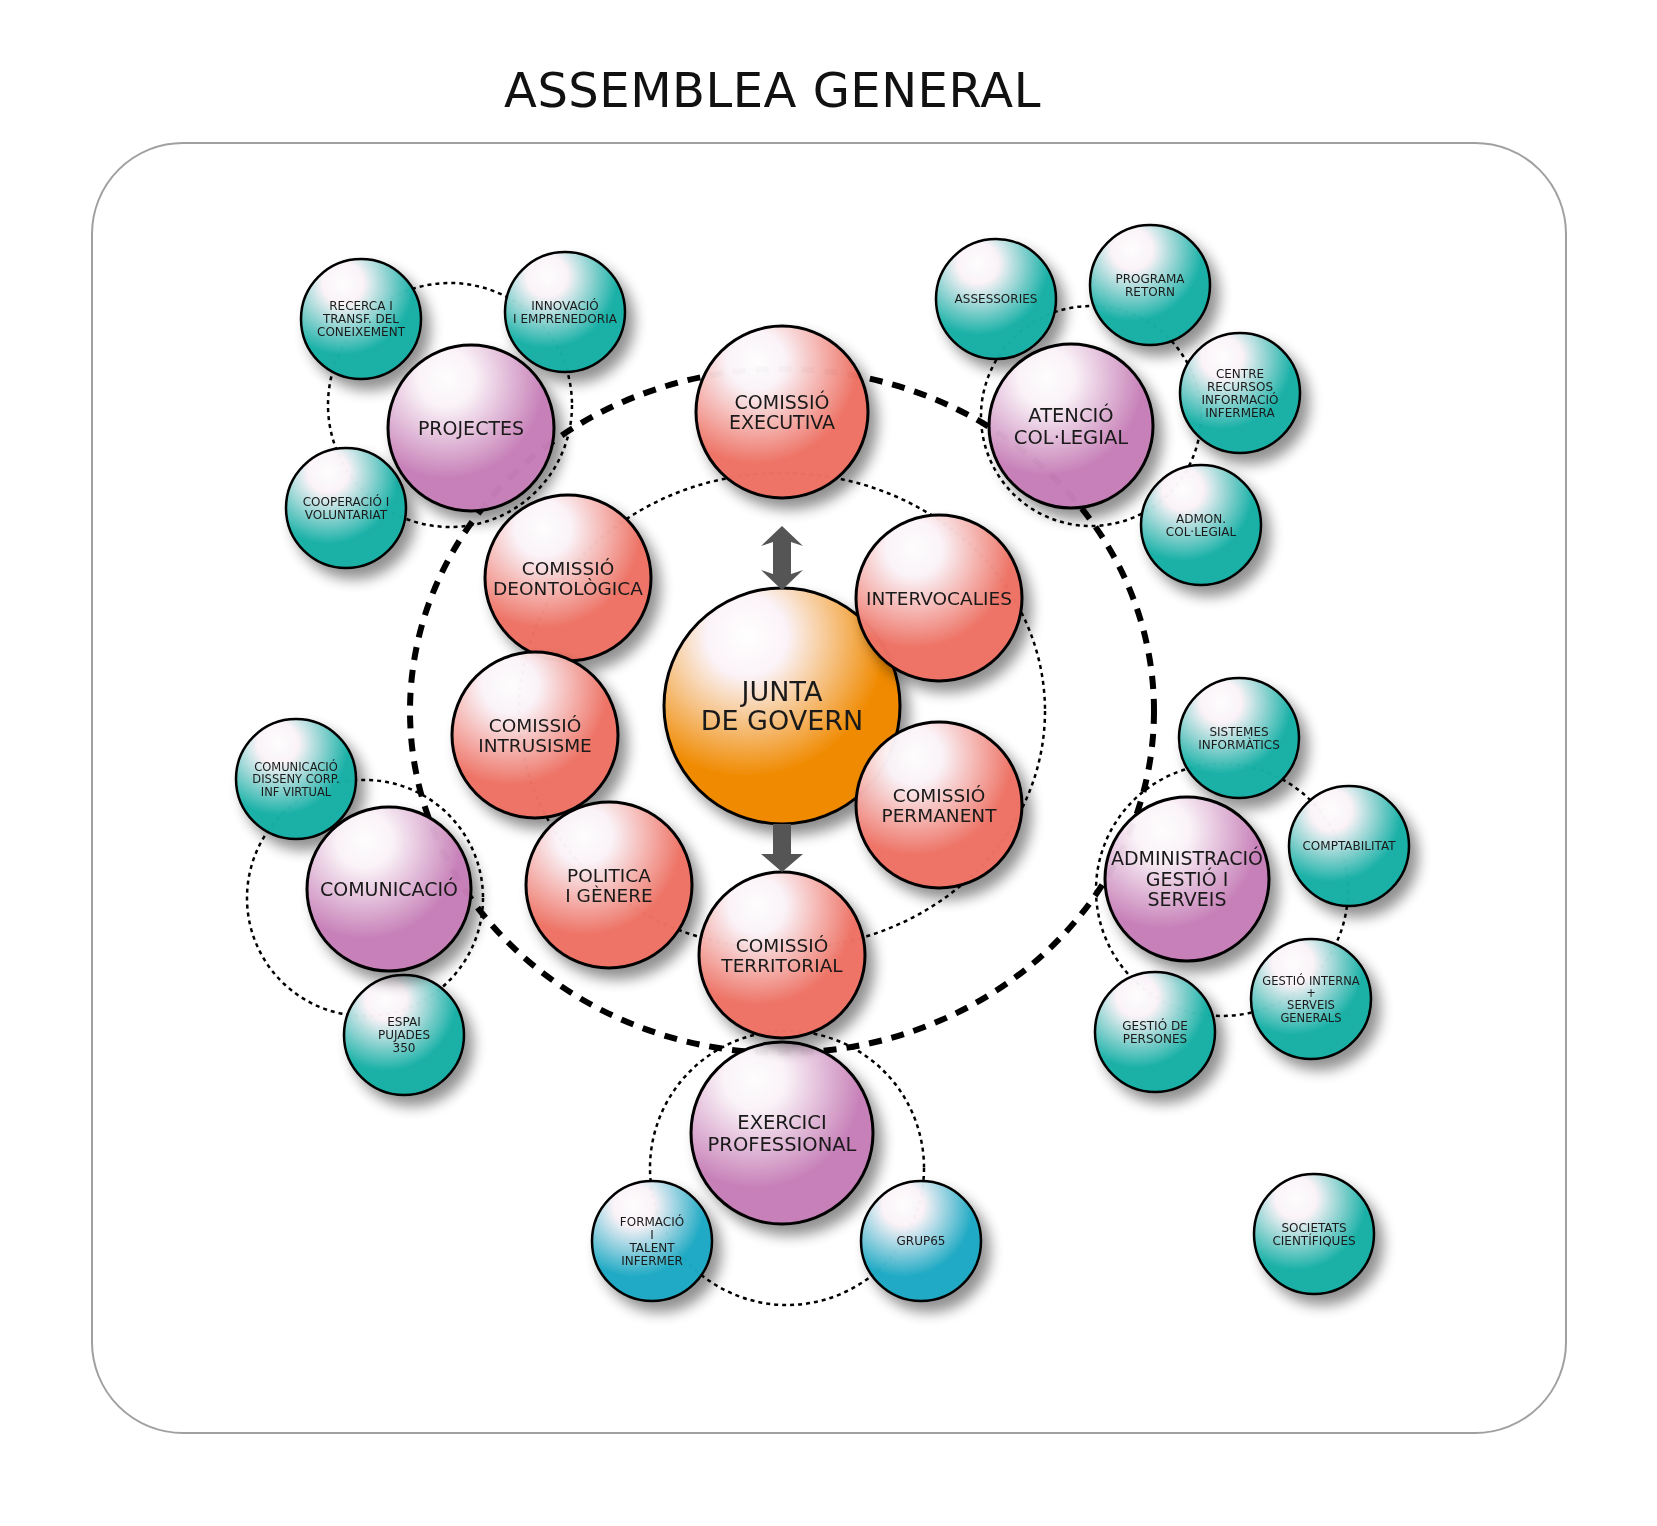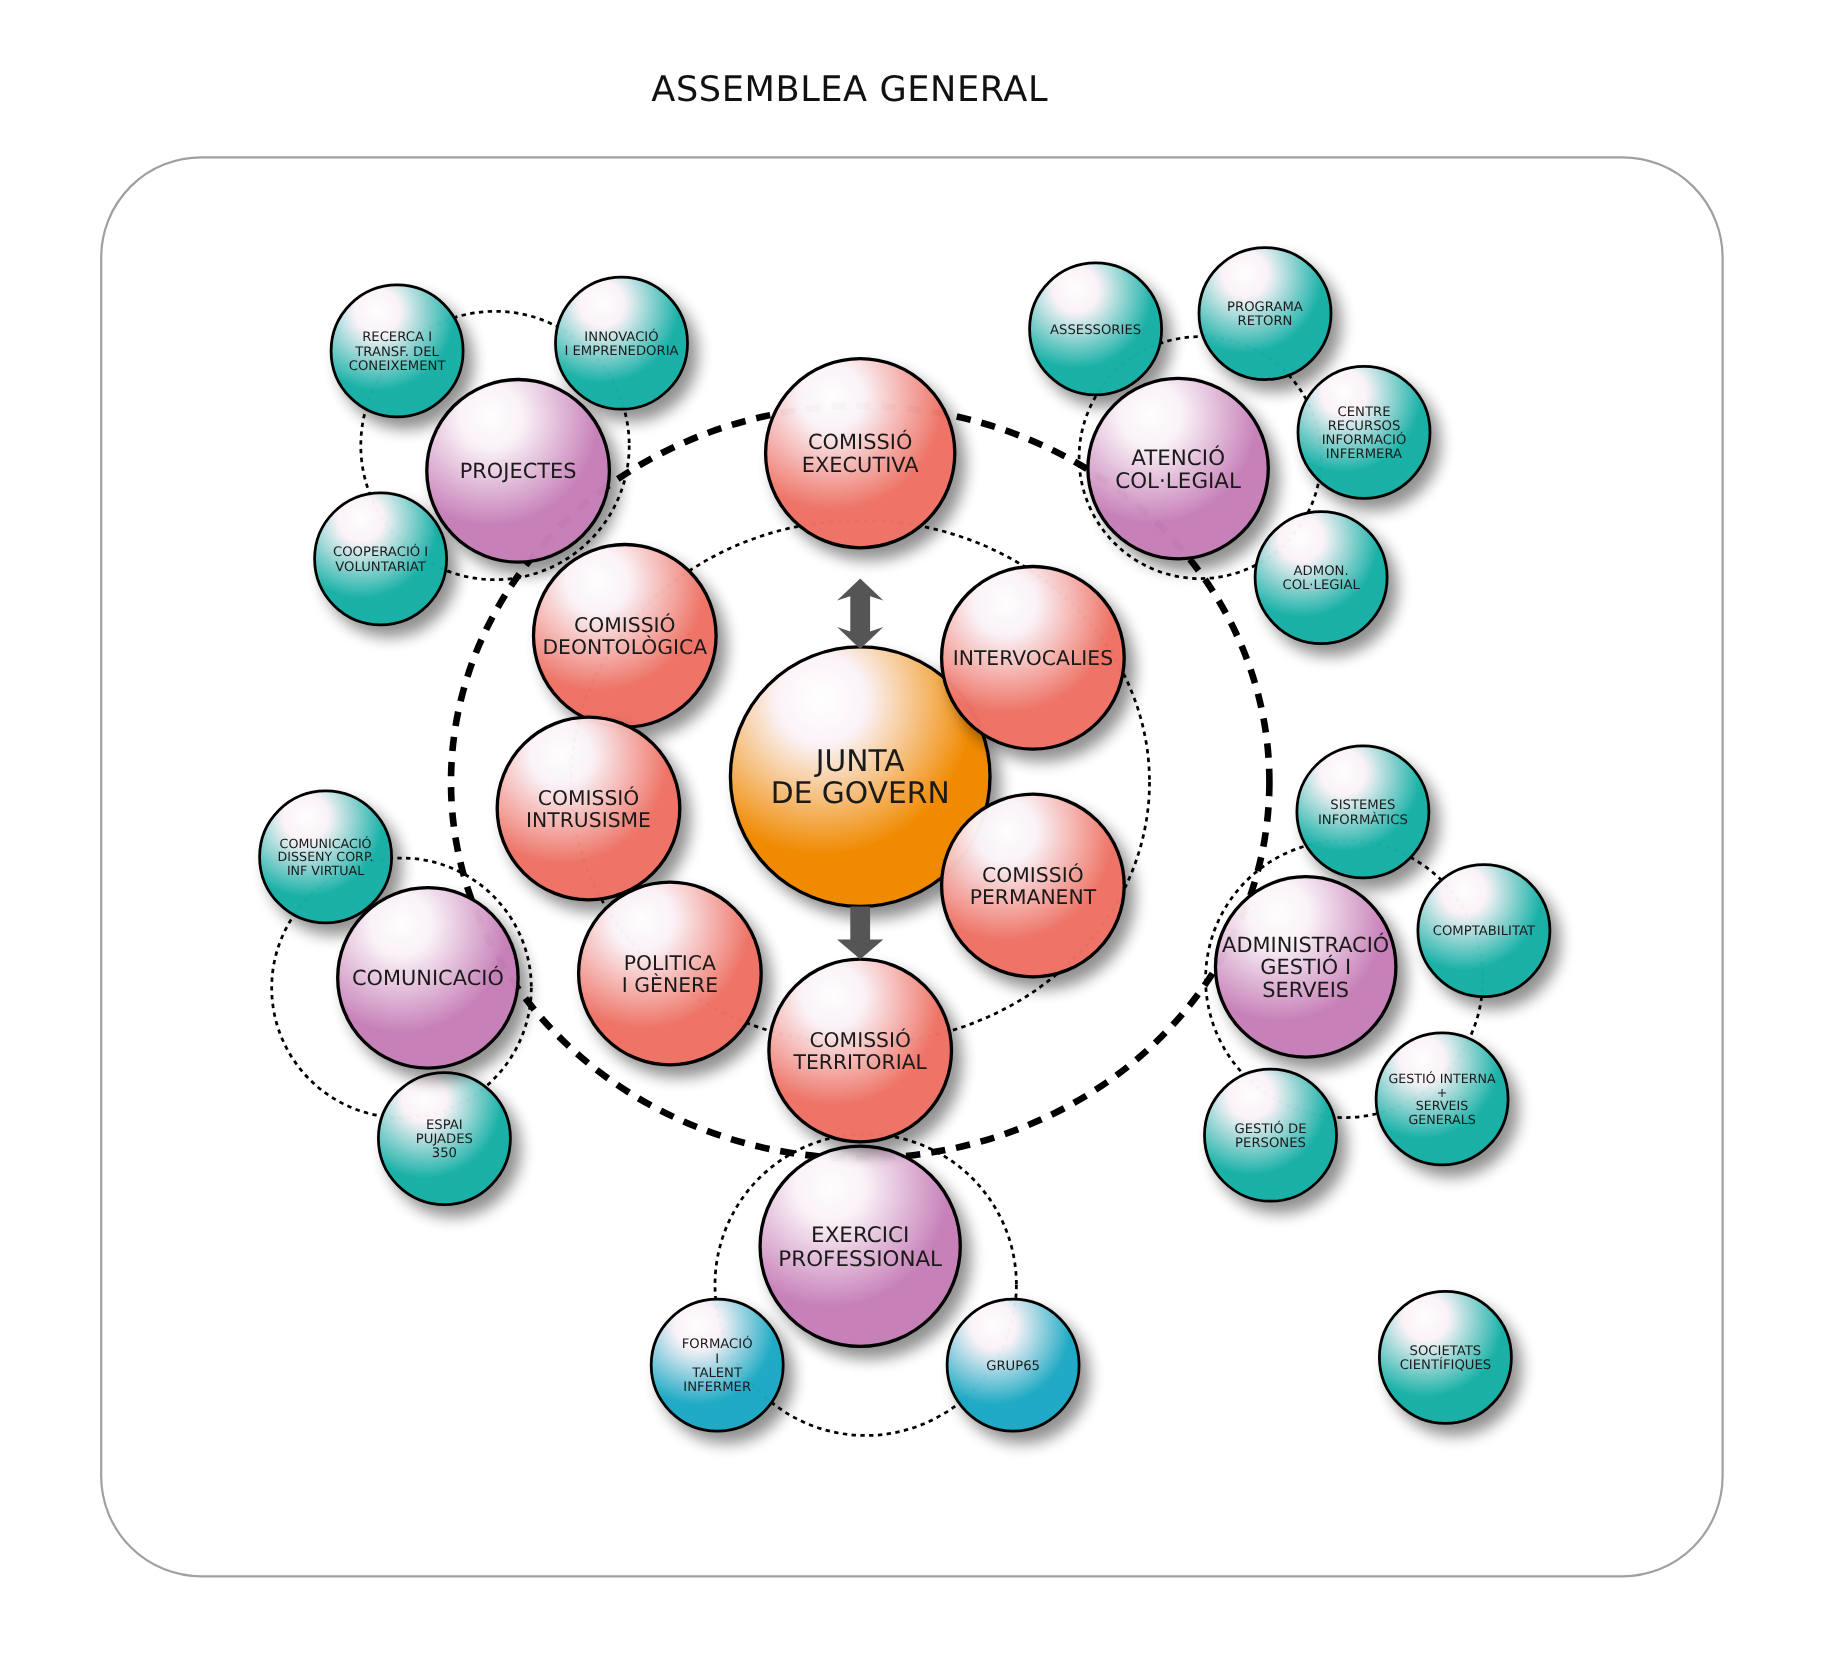--- a/index.html
+++ b/index.html
@@ -1,19 +1,19 @@
 <!DOCTYPE html>
 <html><head>
 <meta charset="utf-8">
 <style>
   html, body { margin: 0; padding: 0; background: #ffffff; }
   body { width: 1657px; height: 1526px; position: relative; overflow: hidden;
          font-family: "DejaVu Sans", "Liberation Sans", sans-serif; }
   #title { position: absolute; left: 0; width: 1545px; top: 62px; text-align: center;
-           font-size: 32px; letter-spacing: 0.5px; color: #111; font-weight: normal; }
+           font-size: 48px; letter-spacing: 0.5px; color: #111; font-weight: normal; }
   #frame { position: absolute; left: 91px; top: 142px; width: 1476px; height: 1292px;
            border: 2px solid #a0a0a0; border-radius: 92px; box-sizing: border-box; }
   svg#diagram { position: absolute; left: 0; top: 0; }
   .bubble-label { font-family: "DejaVu Sans", "Liberation Sans", sans-serif; fill: #1a1a1a; text-anchor: middle; }
 </style>
 </head>
 <body>
 
 <div id="title">ASSEMBLEA GENERAL</div>
 <div id="frame"></div>

